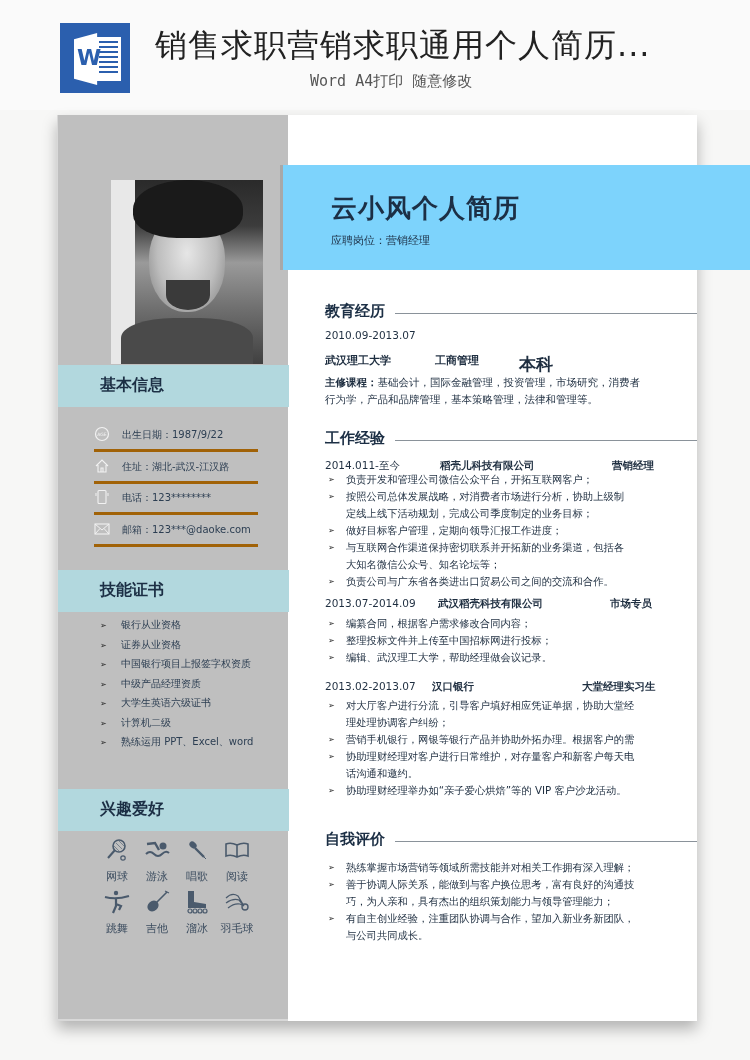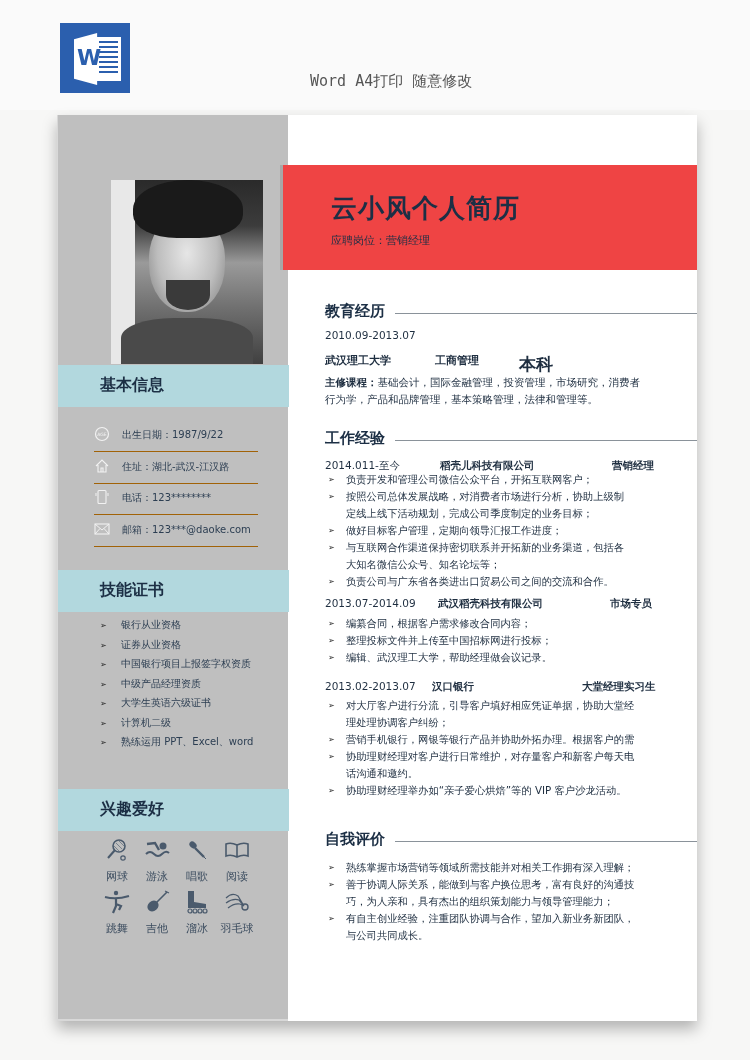--- a/index.html
+++ b/index.html
@@ -23,35 +23,35 @@
   .photo { position:absolute; left:53px; top:65px; width:152px; height:184px; background:linear-gradient(180deg,#2a2a2a 0%,#3c3c3c 25%,#9a9a9a 45%,#6f6f6f 70%,#404040 100%); overflow:hidden; }
   .photo .face { position:absolute; left:38px; top:34px; width:76px; height:98px; border-radius:45% 45% 48% 48%; background:radial-gradient(ellipse at 50% 40%,#e6e6e6 0%,#bdbdbd 55%,#7a7a7a 100%); }
   .photo .hair { position:absolute; left:22px; top:0; width:110px; height:58px; border-radius:50% 50% 40% 40%; background:#1a1a1a; }
   .photo .beard { position:absolute; left:55px; top:100px; width:44px; height:30px; border-radius:0 0 50% 50%; background:#3a3a3a; }
   .photo .bg-left { position:absolute; left:0; top:0; width:24px; height:184px; background:#e8e8e8; }
   .photo .collar { position:absolute; left:10px; top:138px; width:132px; height:50px; background:#4a4a4a; border-radius:40% 40% 0 0; }
 
   .side-head { position:absolute; left:0; width:231px; height:42px; background:#b2d8de; }
   .side-head span { position:absolute; left:42px; top:10px; font-size:16px; font-weight:bold; color:#1c2f45; }
 
-  .info-row { position:absolute; left:36px; width:164px; height:30px; border-bottom:1px solid #a16207; }
+  .info-row { position:absolute; left:36px; width:164px; height:30px; border-bottom:3px solid #a16207; }
   .info-row .ico { position:absolute; left:0; top:4px; width:16px; height:16px; color:#f2f2f2; }
   .info-row .txt { position:absolute; left:28px; top:6px; font-size:10px; color:#2c3e52; white-space:nowrap; }
 
   .skill-list { position:absolute; left:42px; top:503px; }
   .skill-list li { list-style:none; font-size:10px; color:#2c3e52; height:19.5px; white-space:nowrap; }
   .skill-list li .arr { display:inline-block; width:21px; font-size:8px; color:#222; }
 
   .hobbies { position:absolute; left:39px; top:723px; width:160px; }
   .hobby { position:absolute; width:40px; text-align:center; }
   .hobby svg { display:block; margin:0 auto; width:26px; height:24px; }
   .hobby .lbl { display:block; margin-top:7px; font-size:11px; color:#3a4b5e; white-space:nowrap; }
 
   
-  .banner { position:absolute; left:226px; top:50px; width:414px; height:105px; background:#ef4444; box-shadow:-3px 0 0 #a8a8a8; }
+  .banner { position:absolute; left:226px; top:50px; width:468px; height:105px; background:#7dd3fc; box-shadow:-3px 0 0 #a8a8a8; }
   .banner .name { position:absolute; left:48px; top:26px; font-size:26px; font-weight:bold; color:#1c2f45; letter-spacing:1px; }
   .banner .pos { position:absolute; left:48px; top:68px; font-size:11px; color:#1c2f45; }
 
   .sec-title { position:absolute; left:268px; font-size:15px; font-weight:bold; color:#1c2f45; }
   .sec-line { position:absolute; height:1px; background:#8a929a; right:0; }
 
   .txt { position:absolute; font-size:10.5px; color:#1e2e40; white-space:nowrap; }
   .b { font-weight:bold; }
   .bul { position:absolute; left:268px; width:366px; font-size:10.3px; color:#1e2e40; line-height:17px; }
   .bul li { list-style:none; position:relative; padding-left:21px; }
@@ -68,20 +68,21 @@
         <i></i>
         <i></i>
         <i></i>
         <i></i>
         <i></i>
         <i></i>
       </div>
     <div class="doc"></div>
     <span class="w">W</span>
   </div>
+  <div class="title">销售求职营销求职通用个人简历...</div>
   <div class="subtitle">Word A4打印 随意修改</div>
 </div>
 
 <div class="page">
 
   <div class="sidebar">
     <div class="photo">
       <div class="bg-left"></div>
       <div class="collar"></div>
       <div class="face"></div>

